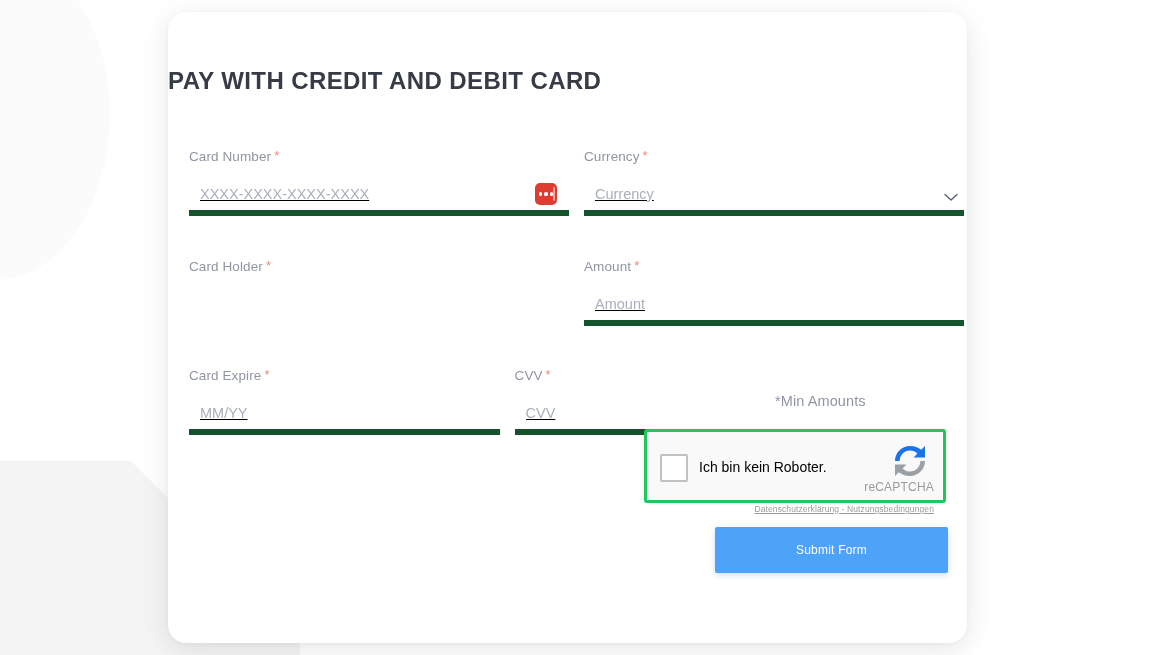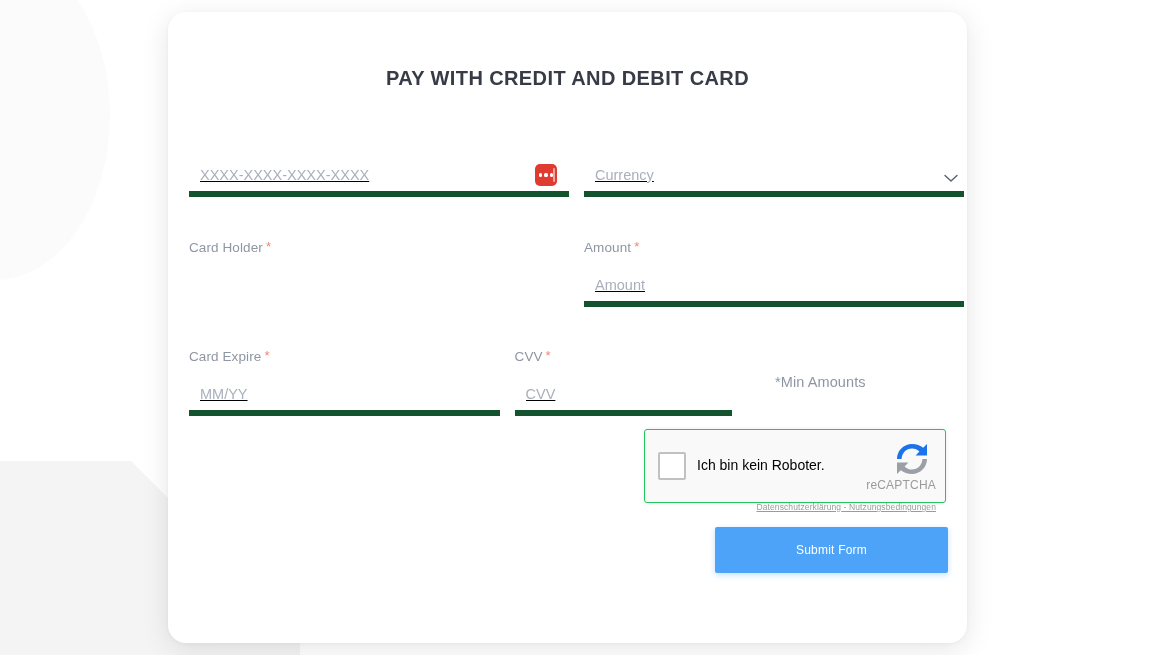--- a/index.html
+++ b/index.html
@@ -48,22 +48,22 @@
     top: 12px;
     width: 799px;
     height: 631px;
     background: #ffffff;
     border-radius: 18px;
     box-shadow: 0 6px 28px rgba(0,0,0,0.10), 0 1px 4px rgba(0,0,0,0.04);
     z-index: 2;
   }
 
   .form-title {
-    text-align: center;
-    font-size: 20px;
+    text-align: left;
+    font-size: 24px;
     font-weight: bold;
     letter-spacing: 0.4px;
     color: #363b45;
     margin: 55px 0 0 0;
     font-family: "Liberation Sans", sans-serif;
   }
 
   
   .form-body {
     position: absolute;
@@ -193,21 +193,21 @@
   
   .recaptcha-zone {
     position: absolute;
     left: 476px;
     top: 417px;
   }
   .recaptcha {
     width: 302px;
     height: 74px;
     background: #f9f9f9;
-    border: 1px solid #22c55e;
+    border: 3px solid #22c55e;
     border-radius: 3px;
     box-shadow: 0 0 4px rgba(0,0,0,0.08);
     position: relative;
     box-sizing: border-box;
   }
   .rc-checkbox {
     position: absolute;
     left: 13px;
     top: 22px;
     width: 28px;
@@ -289,34 +289,40 @@
 
 <div class="card">
 
   <h1 class="form-title">PAY WITH CREDIT AND DEBIT CARD</h1>
 
   <div class="form-body">
 
     <div class="row row-1">
 
       <div class="field half">
+        <label class="field-label">
+          <span>Card Number</span><span class="req">*</span>
+        </label>
         <div class="input-wrap">
           <input type="text" placeholder="XXXX-XXXX-XXXX-XXXX" style="">
           <div class="pw-badge">
             <span class="dots">
                 <i></i>
                 <i></i>
                 <i></i>
               </span>
             <span class="bar"></span>
           </div>
         </div>
       </div>
 
       <div class="field half">
+        <label class="field-label">
+          <span>Currency</span><span class="req">*</span>
+        </label>
         <div class="input-wrap">
           <select>
             <option>Currency</option>
           </select>
           <span class="chevron">
             <svg viewBox="0 0 14 9" width="14" height="9">
               <path d="M1 1.5 L7 7 L13 1.5" fill="none" stroke="#5a6070" stroke-width="1.4" stroke-linecap="round" stroke-linejoin="round"></path>
             </svg>
           </span>
         </div>

